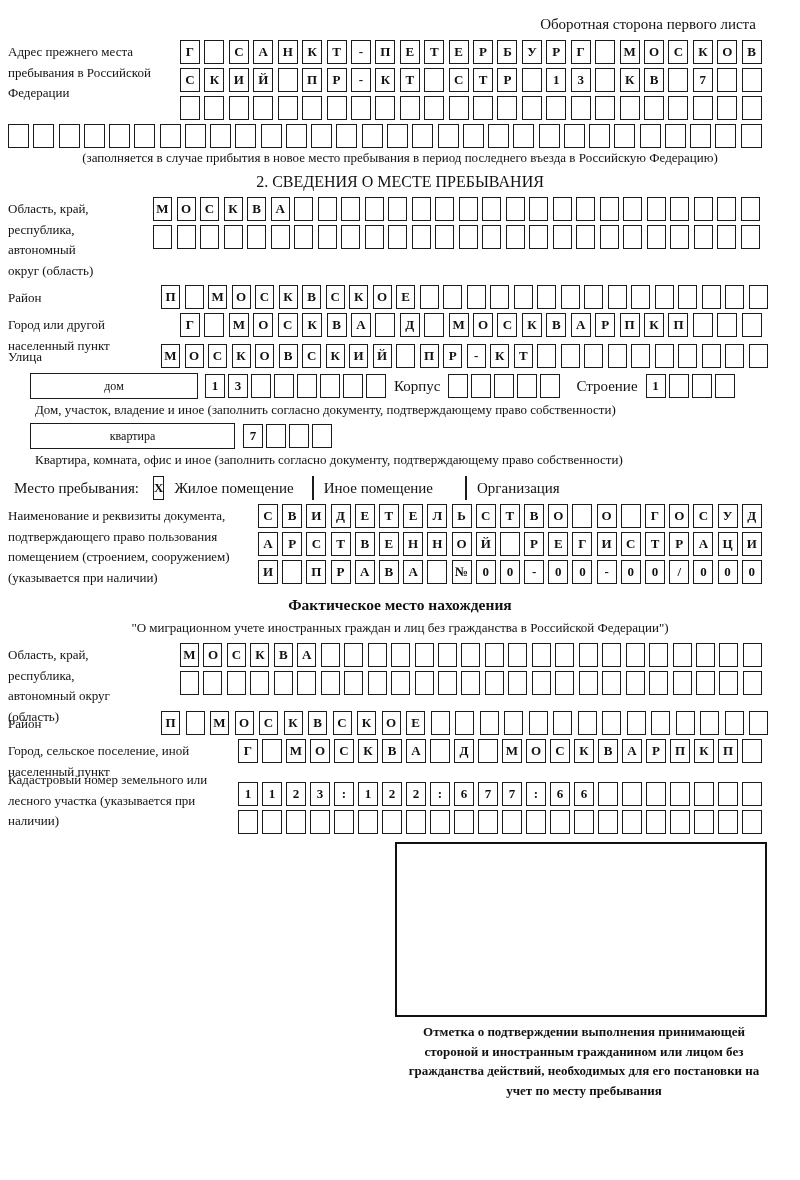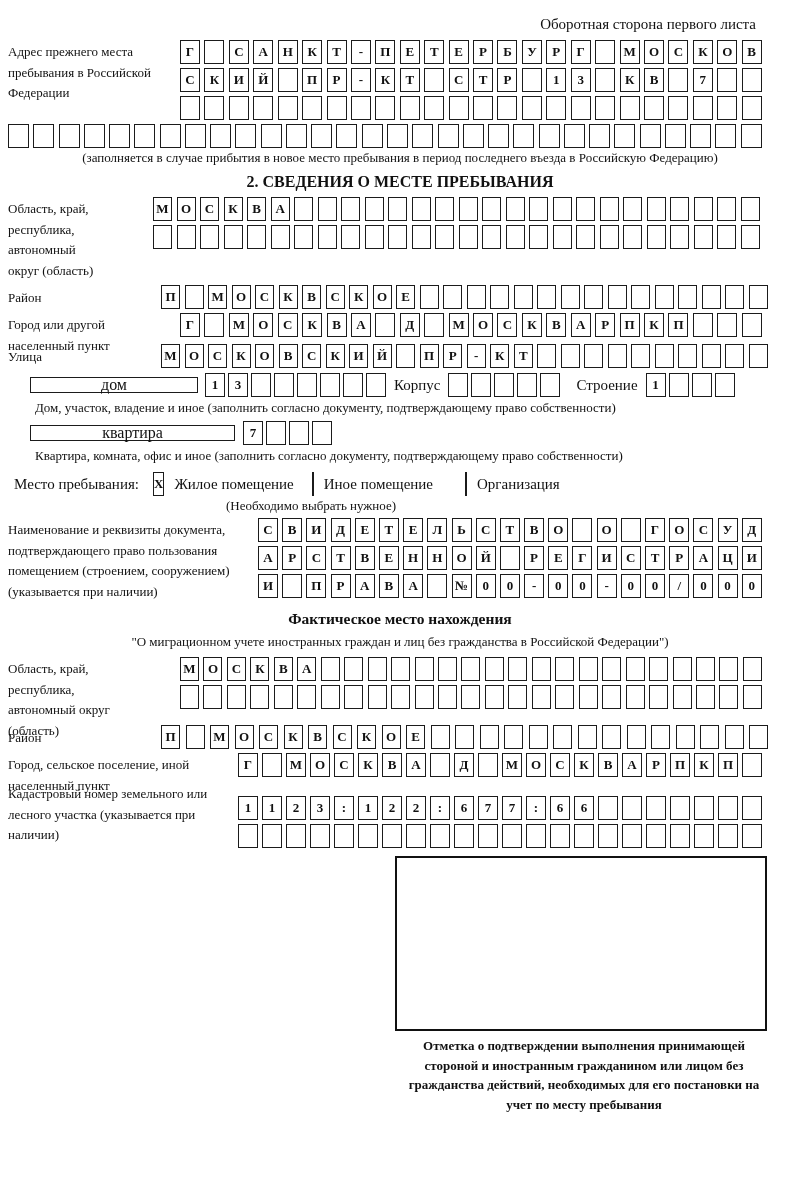--- a/index.html
+++ b/index.html
@@ -35,25 +35,25 @@
   }
   .w24{width:582px;} .w24 .cell{width:20px;}
   .w30{width:754px;margin-top:4px;} .w30 .cell{width:21px;}
   .w26{width:607px;} .w26 .cell{width:19px;}
   .w21{width:504px;} .w21 .cell{width:20px;}
   .w25{width:582px;} .w25 .cell{width:19px;}
   .w22{width:524px;} .w22 .cell{width:20px;}
   .cellgroup{display:flex;gap:3px;} .cellgroup .cell{width:20px;}
   .caption{font-size:13px;color:#111;}
   .center{text-align:center;width:784px;}
-  .sec-title{font-size:16px;font-weight:bold;text-align:center;width:784px;margin:7px 0 6px 0;}
+  .sec-title{font-size:16px;font-weight:normal;text-align:center;width:784px;margin:7px 0 6px 0;}
   .fact-title{font-size:15.5px;font-weight:bold;text-align:center;width:784px;margin:8px 0 4px 0;}
   .longbox{
-    box-sizing:border-box;border:1.6px solid #1b1b1b;height:16px;
-    display:flex;align-items:center;justify-content:center;font-size:16px;background:#fff;
+    box-sizing:border-box;border:1.6px solid #1b1b1b;height:26px;
+    display:flex;align-items:center;justify-content:center;font-size:12px;background:#fff;
   }
   .dom-box{width:168px;margin-left:22px;}
   .kv-box{width:205px;margin-left:22px;}
   .inline-row{display:flex;align-items:center;margin-top:5px;}
   .inline-lab{font-size:15px;margin:0 8px;}
   .sub-caption{margin:3px 0 2px 27px;}
   .stay-row{display:flex;align-items:center;margin-top:8px;}
   .stay-lab{font-size:15px;margin-right:14px;margin-left:6px;}
   .opt{display:flex;align-items:center;margin-right:18px;}
   .opt .cellrow{margin-right:10px;}
@@ -404,21 +404,20 @@
         </div>
       <div class="opt-label">Иное помещение</div>
     </div>
     <div class="opt opt3">
       <div class="cellrow">
           <span class="cell"></span>
         </div>
       <div class="opt-label">Организация</div>
     </div>
   </div>
-  <div class="caption choose-caption">(Необходимо выбрать нужное)</div>
 
   <div class="lblock mt4">
     <div class="lbl w-doc">Наименование и реквизиты документа, подтверждающего право пользования помещением (строением, сооружением) (указывается при наличии)</div>
     <div class="rows">
       <div class="cellrow w21">
           <span class="cell">С</span>
           <span class="cell">В</span>
           <span class="cell">И</span>
           <span class="cell">Д</span>
           <span class="cell">Е</span>

